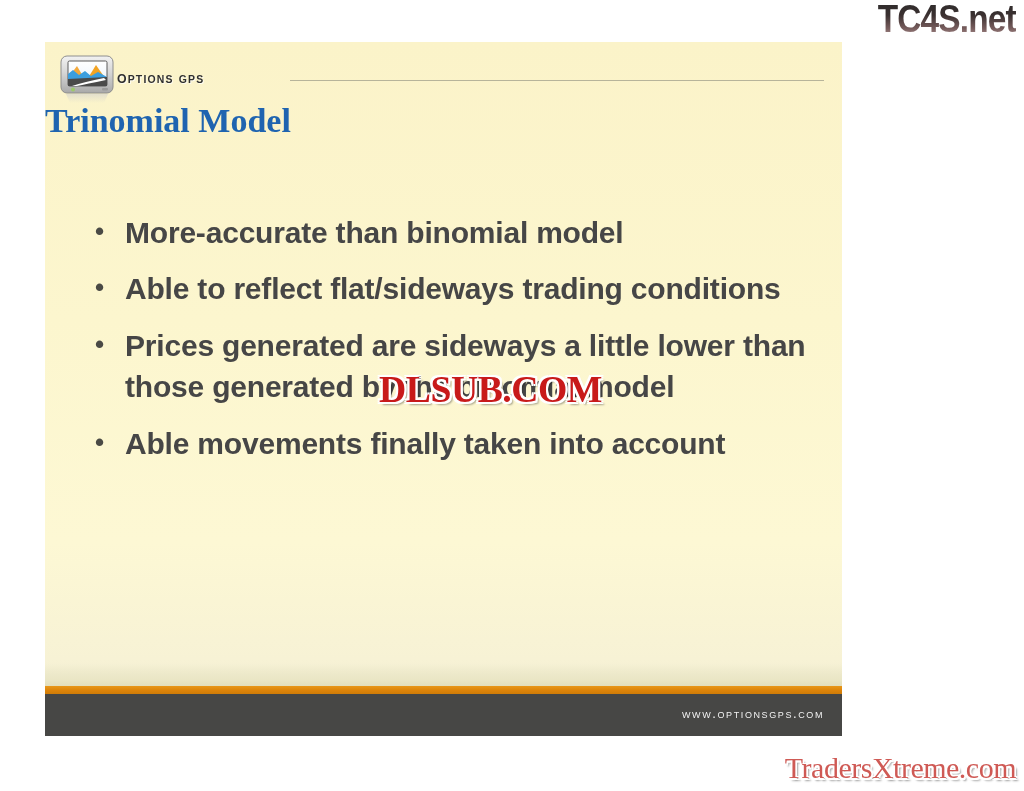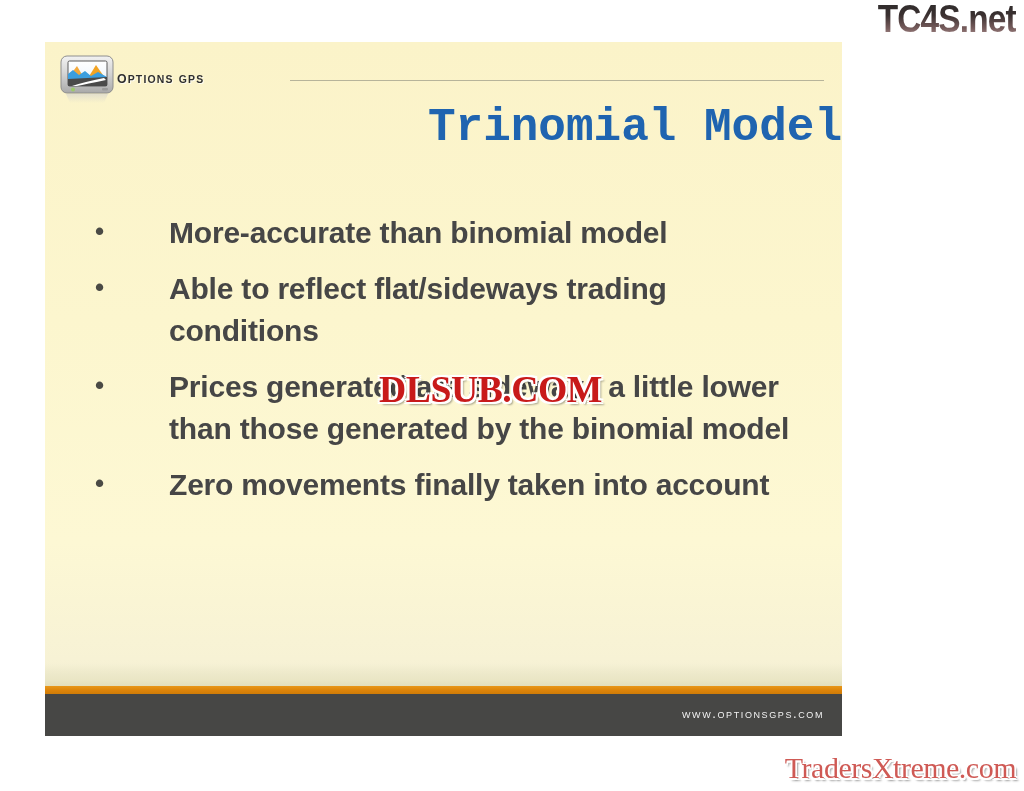--- a/index.html
+++ b/index.html
@@ -95,24 +95,24 @@
     height: 1px;
     background: #b7b49a;
   }
 
   
   .slide-title {
     position: absolute;
     left: 0;
     right: 0;
     top: 60px;
-    text-align: right;
-    font-family: Liberation Mono, monospace;
-    font-weight: bold;
-    font-size: 46px;
+    text-align: left;
+    font-family: Liberation Serif, serif;
+    font-weight: bold;
+    font-size: 34px;
     color: #1f64b0;
     letter-spacing: 0px;
   }
 
   
   .bullets {
     position: absolute;
     left: 50px;
     top: 170px;
     right: 20px;
@@ -136,21 +136,20 @@
     flex: 0 0 auto;
     width: 30px;
     font-size: 26px;
     line-height: 1.5;
     color: #4a4a45;
     text-align: left;
   }
   .bullet-text {
     flex: 1 1 auto;
     max-width: 830px;
-    margin-left: 44px;
   }
 
   
   .footer-fade {
     position: absolute;
     left: 0;
     right: 0;
     bottom: 46px;
     height: 26px;
     background: linear-gradient(180deg, rgba(252,246,206,0) 0%, #e9e5c4 65%, #ddd9b8 100%);
@@ -291,21 +290,21 @@
     <li class="bullet-item">
       <span class="bullet-dot">•</span>
       <span class="bullet-text">Able to reflect flat/sideways trading conditions</span>
     </li>
     <li class="bullet-item">
       <span class="bullet-dot">•</span>
       <span class="bullet-text">Prices generated are sideways a little lower than those generated by the binomial model</span>
     </li>
     <li class="bullet-item">
       <span class="bullet-dot">•</span>
-      <span class="bullet-text">Zero movements finally taken into account</span>
+      <span class="bullet-text">Able movements finally taken into account</span>
     </li>
   </ul>
 
   <div class="footer-fade"></div>
   <div class="footer-orange"></div>
   <div class="footer-bar">
     <div class="footer-url">www.OptionsGPS.com</div>
   </div>
 </div>
 

